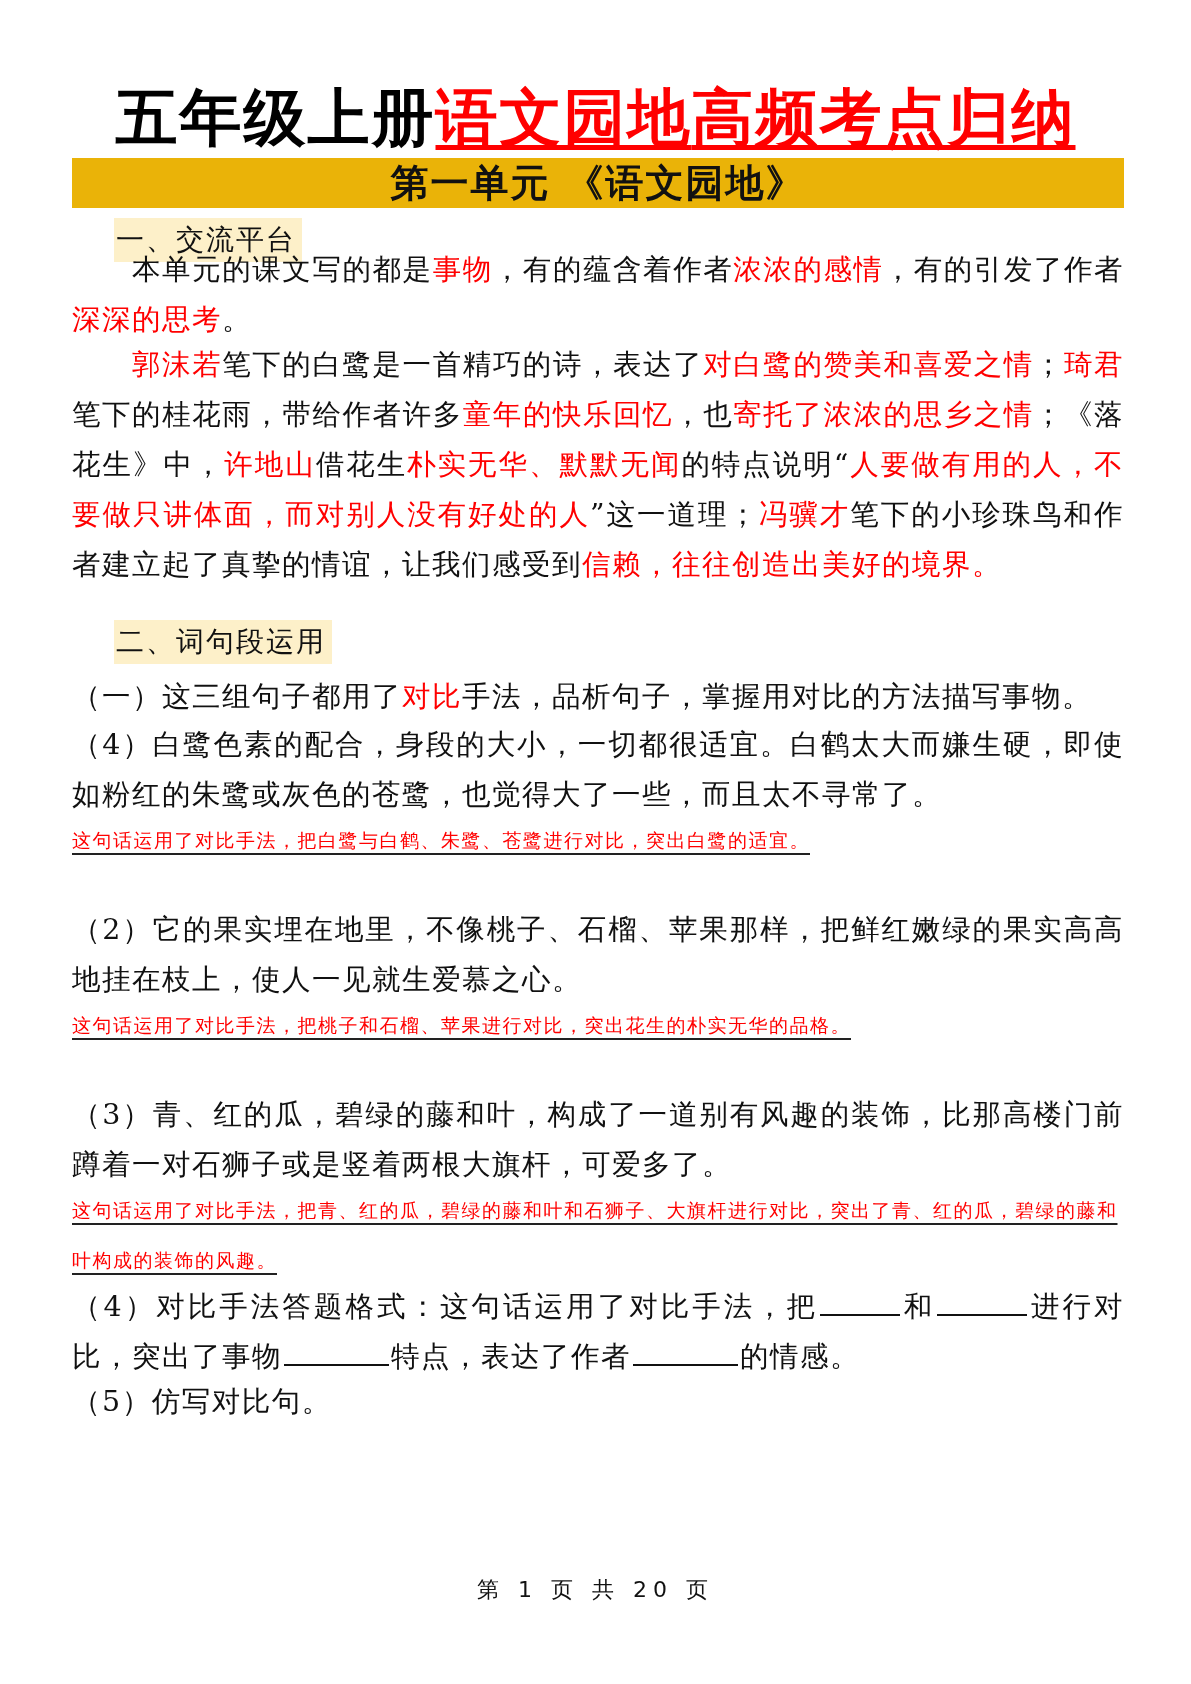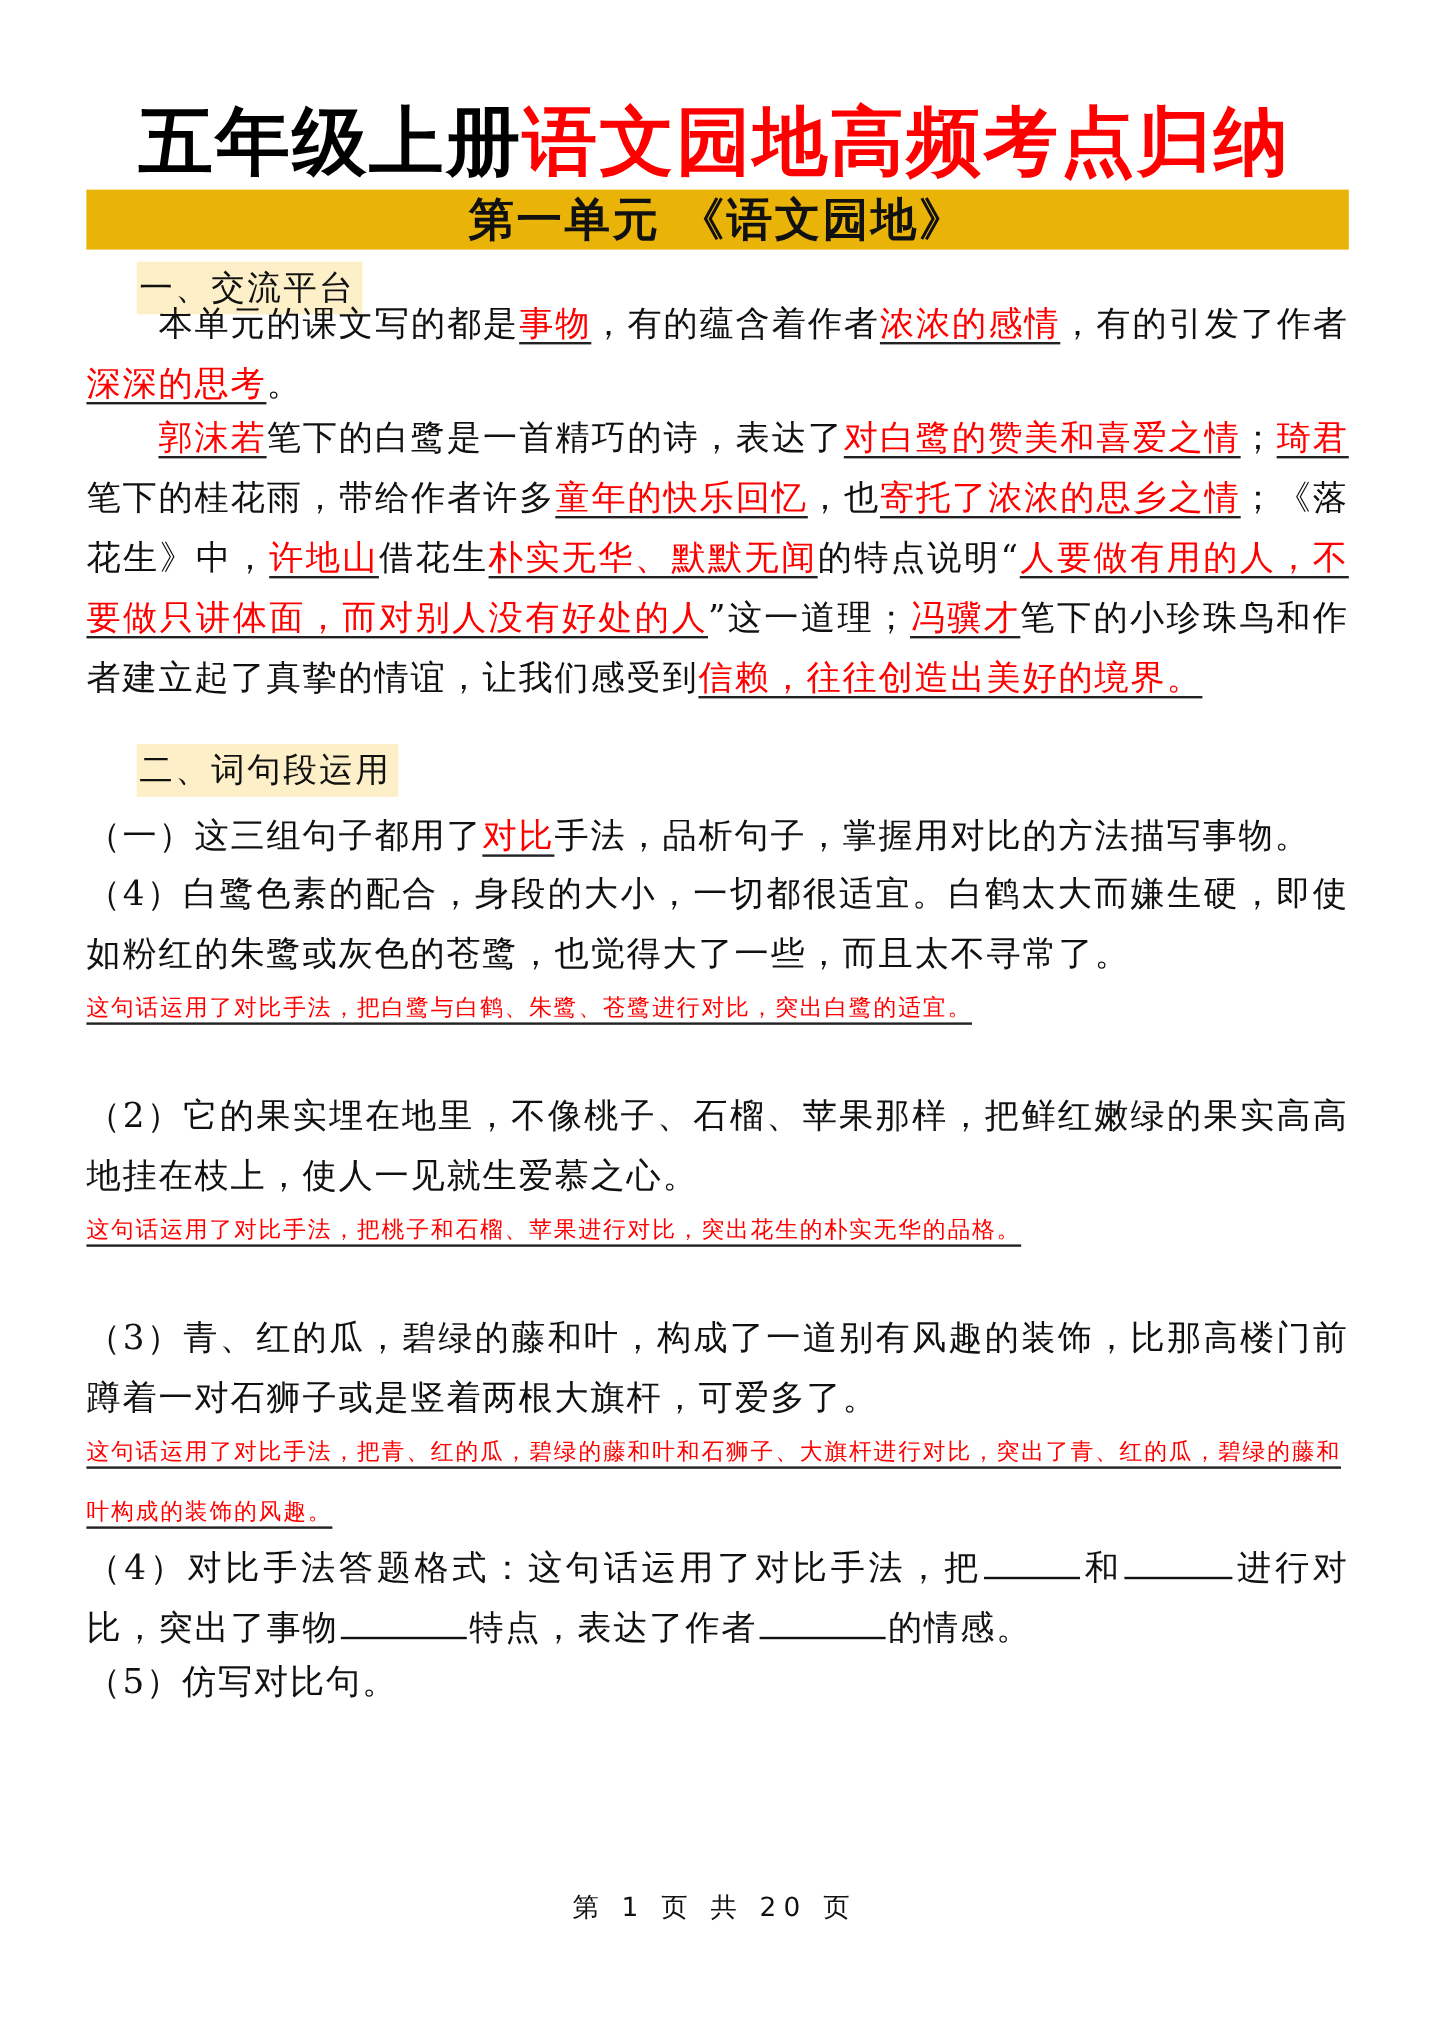--- a/index.html
+++ b/index.html
@@ -11,21 +11,21 @@
   .page { position: absolute; left: 0; top: 0; width: 1191px; height: 1684px; }
 
   .main-title {
     position: absolute; left: 0; top: 78px; width: 1191px; text-align: center;
     font-family: "DejaVu Sans", "Liberation Sans", sans-serif;
     font-weight: bold; font-size: 62px; line-height: 80px; letter-spacing: 2px;
     white-space: nowrap;
   }
   .main-title .black { color: #000000; }
   .main-title .red {
-    color: #ff0000; text-decoration-color: #ff0000;
+    color: #ff0000; text-decoration: underline; text-decoration-color: #ff0000;
     text-decoration-thickness: 5px; text-underline-offset: 6px;
   }
 
   .unit-band {
     position: absolute; left: 72px; top: 158px; width: 1052px; height: 50px;
     background: #eab308; text-align: center;
     font-weight: bold; font-size: 38px; line-height: 50px; letter-spacing: 2px;
   }
 
   .section-head {
@@ -37,21 +37,21 @@
   .para {
     position: absolute; left: 72px; width: 1052px;
     font-size: 28.5px; line-height: 50px; letter-spacing: 1.5px;
     text-align: justify;
   }
   .indent { text-indent: 60px; }
 
   .red { color: #ff0000; }
   .key {
     color: #ff0000;
-    text-decoration: underline; text-decoration-color: #222222;
+    text-decoration-color: #222222;
     text-decoration-thickness: 2px; text-underline-offset: 6px;
   }
   .answer {
     position: absolute; left: 72px; width: 1052px;
     font-size: 19px; line-height: 50px; letter-spacing: 1.5px;
     color: #ff0000;
   }
   .answer .ul {
     text-decoration: underline; text-decoration-color: #222222;
     text-decoration-thickness: 2px; text-underline-offset: 6px;

